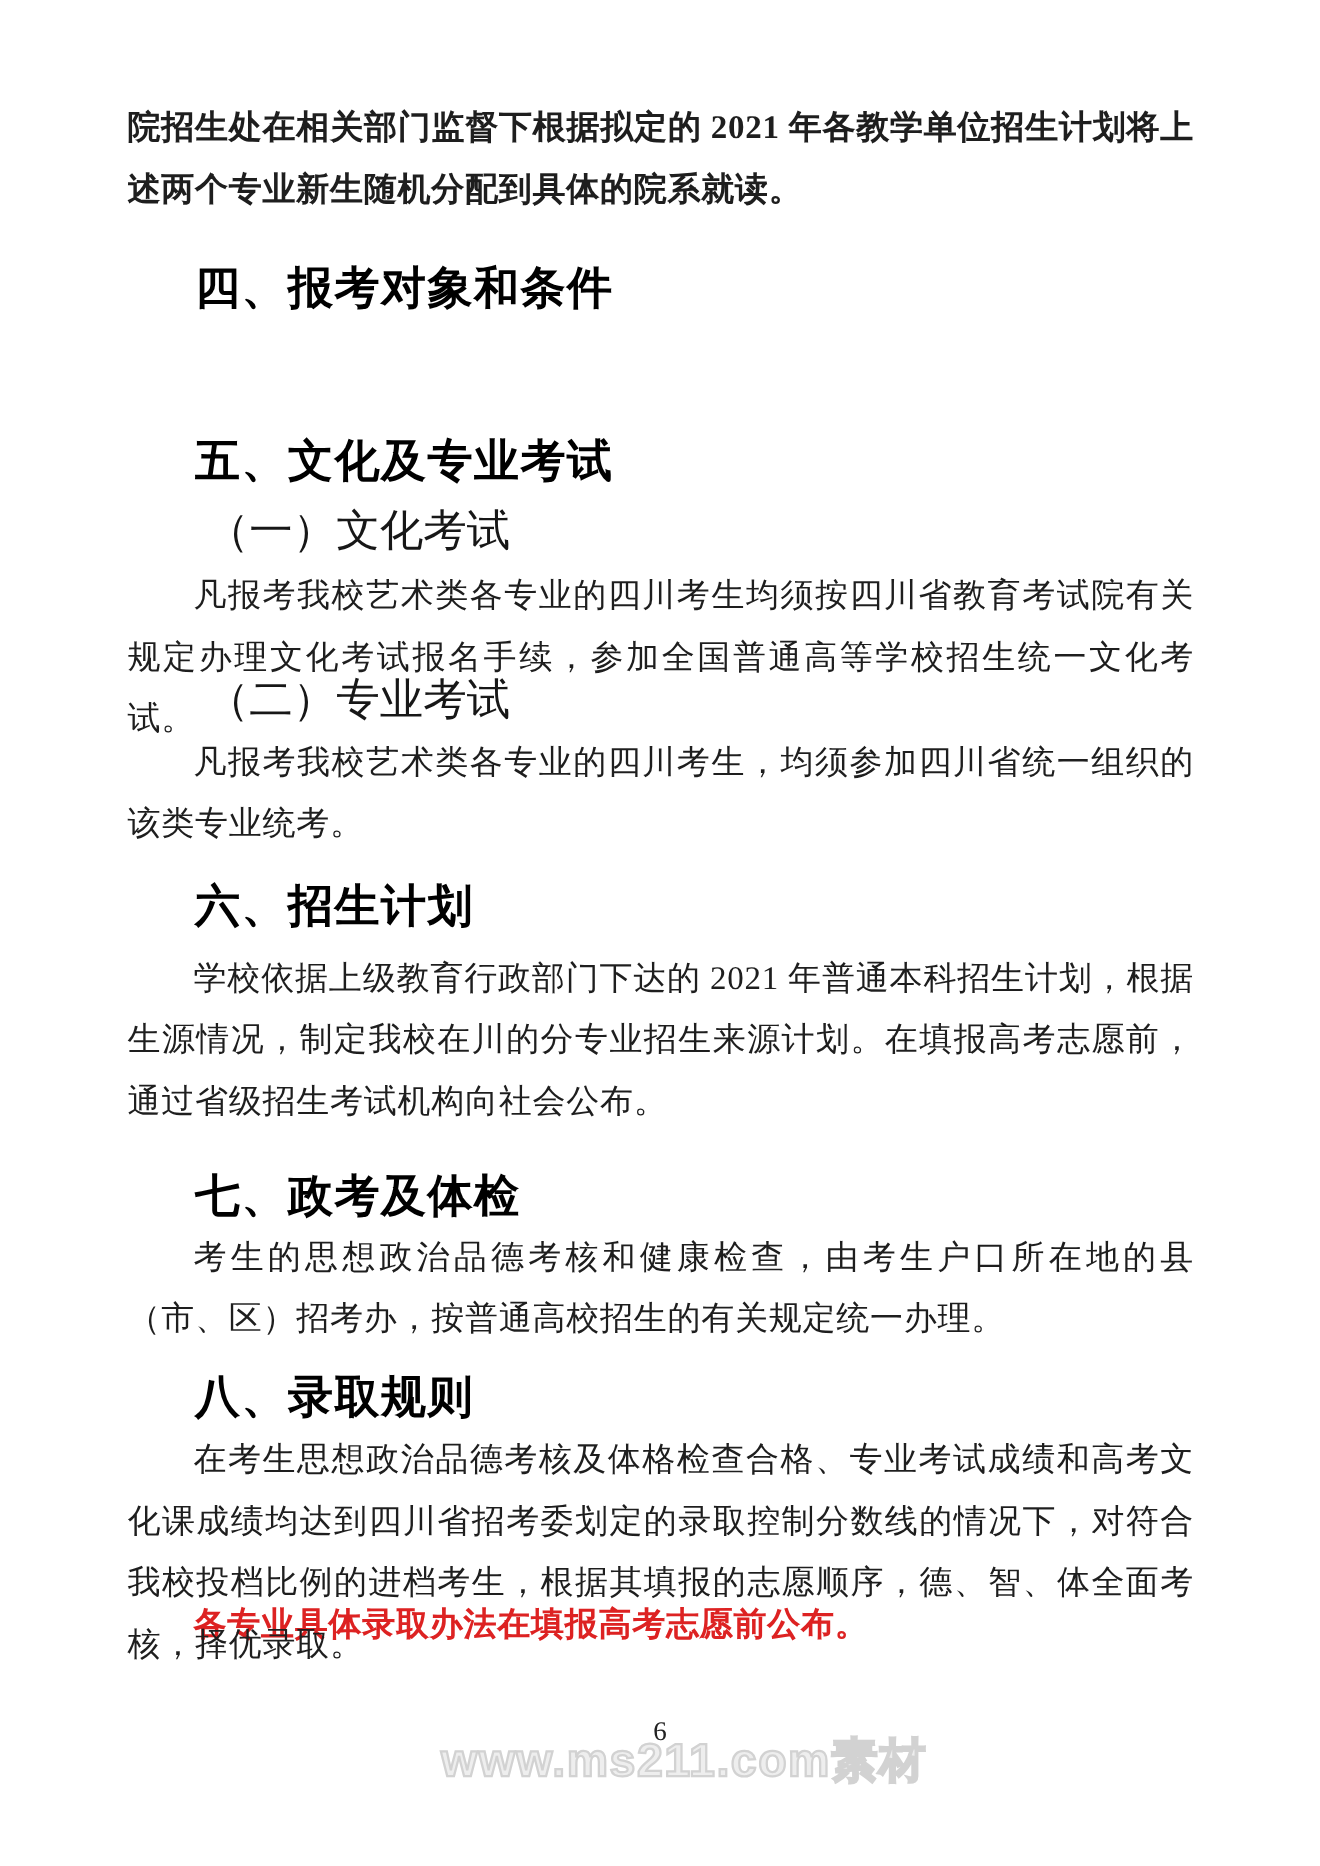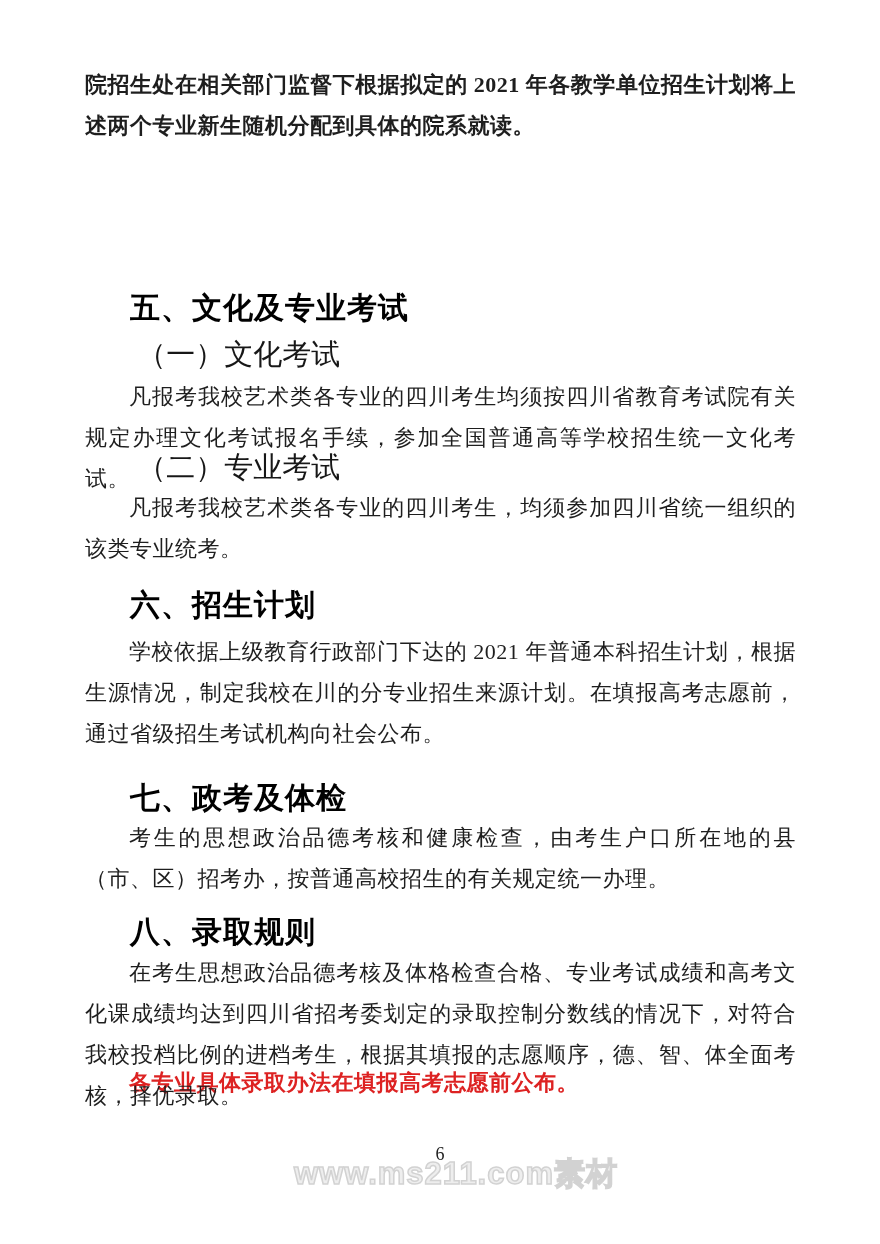--- a/index.html
+++ b/index.html
@@ -99,20 +99,21 @@
   .b-num  { top: 1143px; }
   .b-wm   { top: 1156px; margin-left: 16px; }
 </style>
 </head>
 <body>
 
 <div class="page">
 
   <div class="block b-cont">院招生处在相关部门监督下根据拟定的 2021 年各教学单位招生计划将上述两个专业新生随机分配到具体的院系就读。</div>
 
+  <div class="section-heading b-h4">四、报考对象和条件</div>
 
   <div class="section-heading b-h5">五、文化及专业考试</div>
   <div class="subsection-heading b-s51">（一）文化考试</div>
   <div class="block para b-p51">凡报考我校艺术类各专业的四川考生均须按四川省教育考试院有关规定办理文化考试报名手续，参加全国普通高等学校招生统一文化考试。</div>
   <div class="subsection-heading b-s52">（二）专业考试</div>
   <div class="block para b-p52">凡报考我校艺术类各专业的四川考生，均须参加四川省统一组织的该类专业统考。</div>
 
   <div class="section-heading b-h6">六、招生计划</div>
   <div class="block para b-p6">学校依据上级教育行政部门下达的 2021 年普通本科招生计划，根据生源情况，制定我校在川的分专业招生来源计划。在填报高考志愿前，通过省级招生考试机构向社会公布。</div>
 

